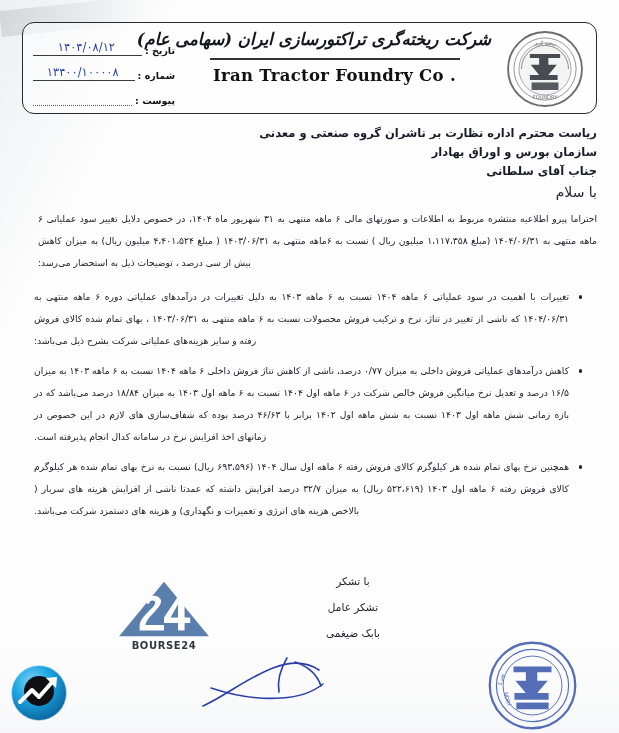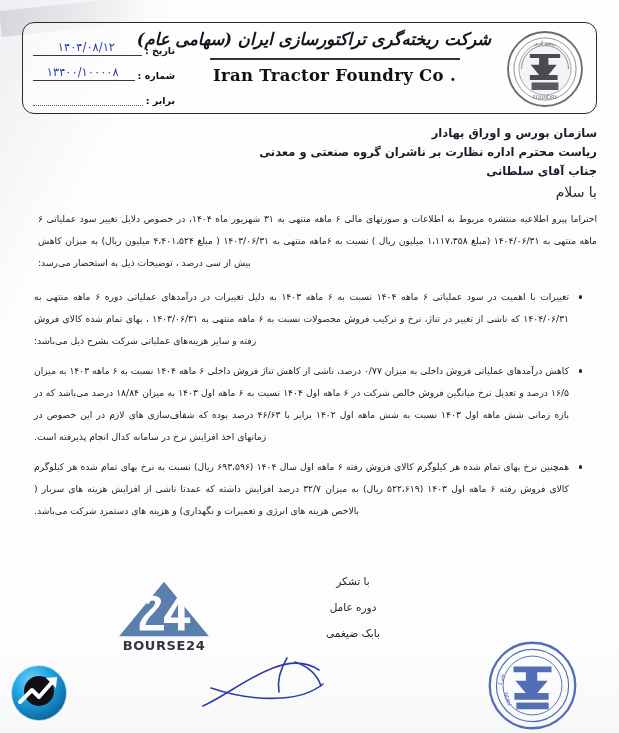--- a/index.html
+++ b/index.html
@@ -237,21 +237,21 @@
     left: 110px;
     top: 580px;
     width: 108px;
     height: 80px;
     direction: ltr;
     text-align: center;
   }
   .bourse24 .b24-mark { width: 96px; height: 58px; display: block; margin: 0 auto; }
   .bourse24 .b24-word {
     font-family: "DejaVu Sans", sans-serif;
-    font-size: 13px;
+    font-size: 10px;
     font-weight: 700;
     color: #2f3640;
     letter-spacing: .6px;
     line-height: 16px;
   }
 
   
   .corner-badge {
     position: absolute;
     left: 8px;
@@ -299,51 +299,51 @@
     </div>
 
     <div class="meta-row">
       <span class="meta-label">شماره :</span>
       <span class="meta-dotline">
         <span class="meta-value">۱۳۴۰۰/۱۰۰۰۰۸</span>
       </span>
     </div>
 
     <div class="meta-row">
-      <span class="meta-label">برابر :</span>
+      <span class="meta-label">پیوست :</span>
       <span class="meta-dotline dotted">
         <span class="meta-value"></span>
       </span>
     </div>
 
   </div>
 </div>
 
 <div class="addressee">
+  <div class="line">ریاست محترم اداره نظارت بر ناشران گروه صنعتی و معدنی</div>
   <div class="line">سازمان بورس و اوراق بهادار</div>
-  <div class="line">ریاست محترم اداره نظارت بر ناشران گروه صنعتی و معدنی</div>
   <div class="line">جناب آقای سلطانی</div>
   <div class="greet">با سلام</div>
 </div>
 
 <div class="body-wrap">
 
   <p class="para">احتراما پیرو اطلاعیه منتشره مربوط به اطلاعات و صورتهای مالی ۶ ماهه منتهی به ۳۱ شهریور ماه ۱۴۰۴، در خصوص دلایل تغییر سود عملیاتی ۶ ماهه منتهی به ۱۴۰۴/۰۶/۳۱ (مبلغ ۱،۱۱۷،۳۵۸ میلیون ریال ) نسبت به ۶ماهه منتهی به ۱۴۰۳/۰۶/۳۱ ( مبلغ ۴،۴۰۱،۵۲۴ میلیون ریال) به میزان کاهش بیش از سی درصد ، توضیحات ذیل به استحضار می‌رسد:</p>
 
   <ul class="bullets">
     <li>تغییرات با اهمیت در سود عملیاتی ۶ ماهه ۱۴۰۴ نسبت به ۶ ماهه ۱۴۰۳ به دلیل تغییرات در درآمدهای عملیاتی دوره ۶ ماهه منتهی به ۱۴۰۴/۰۶/۳۱ که ناشی از تغییر در تناژ، نرخ و ترکیب فروش محصولات نسبت به ۶ ماهه منتهی به ۱۴۰۳/۰۶/۳۱ ، بهای تمام شده کالای فروش رفته و سایر هزینه‌های عملیاتی شرکت بشرح ذیل می‌باشد:</li>
     <li>کاهش درآمدهای عملیاتی فروش داخلی به میزان ۰/۷۷ درصد، ناشی از کاهش تناژ فروش داخلی ۶ ماهه ۱۴۰۴ نسبت به ۶ ماهه ۱۴۰۳ به میزان ۱۶/۵ درصد و تعدیل نرخ میانگین فروش خالص شرکت در ۶ ماهه اول ۱۴۰۴ نسبت به ۶ ماهه اول ۱۴۰۳ به میزان ۱۸/۸۴ درصد می‌باشد که در بازه زمانی شش ماهه اول ۱۴۰۳ نسبت به شش ماهه اول ۱۴۰۲ برابر با ۴۶/۶۳ درصد بوده که شفاف‌سازی های لازم در این خصوص در زمانهای اخذ افزایش نرخ در سامانه کدال انجام پذیرفته است.</li>
     <li>همچنین نرخ بهای تمام شده هر کیلوگرم کالای فروش رفته ۶ ماهه اول سال ۱۴۰۴ (۶۹۳،۵۹۶ ریال) نسبت به نرخ بهای تمام شده هر کیلوگرم کالای فروش رفته ۶ ماهه اول ۱۴۰۳ (۵۲۲،۶۱۹ ریال) به میزان ۳۲/۷ درصد افزایش داشته که عمدتا ناشی از افزایش هزینه های سربار ( بالاخص هزینه های انرژی و تعمیرات و نگهداری) و هزینه های دستمزد شرکت می‌باشد.</li>
   </ul>
 
 </div>
 
 <div class="signature">
   <div class="sline">با تشکر</div>
-  <div class="sline">دوره عامل</div>
+  <div class="sline">تشکر عامل</div>
   <div class="sline">بابک ضیغمی</div>
 </div>
 
 <div class="sign-scribble">
   <svg viewBox="0 0 150 70" width="150" height="70" aria-hidden="true">
     <g fill="none" stroke="#2b3ea8" stroke-width="1.6" stroke-linecap="round">
       <path d="M8 58 C 30 48, 52 30, 78 20 C 96 13, 112 14, 124 22"></path>
       <path d="M16 40 C 34 46, 58 52, 86 50 C 104 49, 118 44, 128 36"></path>
       <path d="M92 10 C 86 20, 82 32, 84 44"></path>
       <path d="M100 14 C 112 18, 122 26, 126 38"></path>

